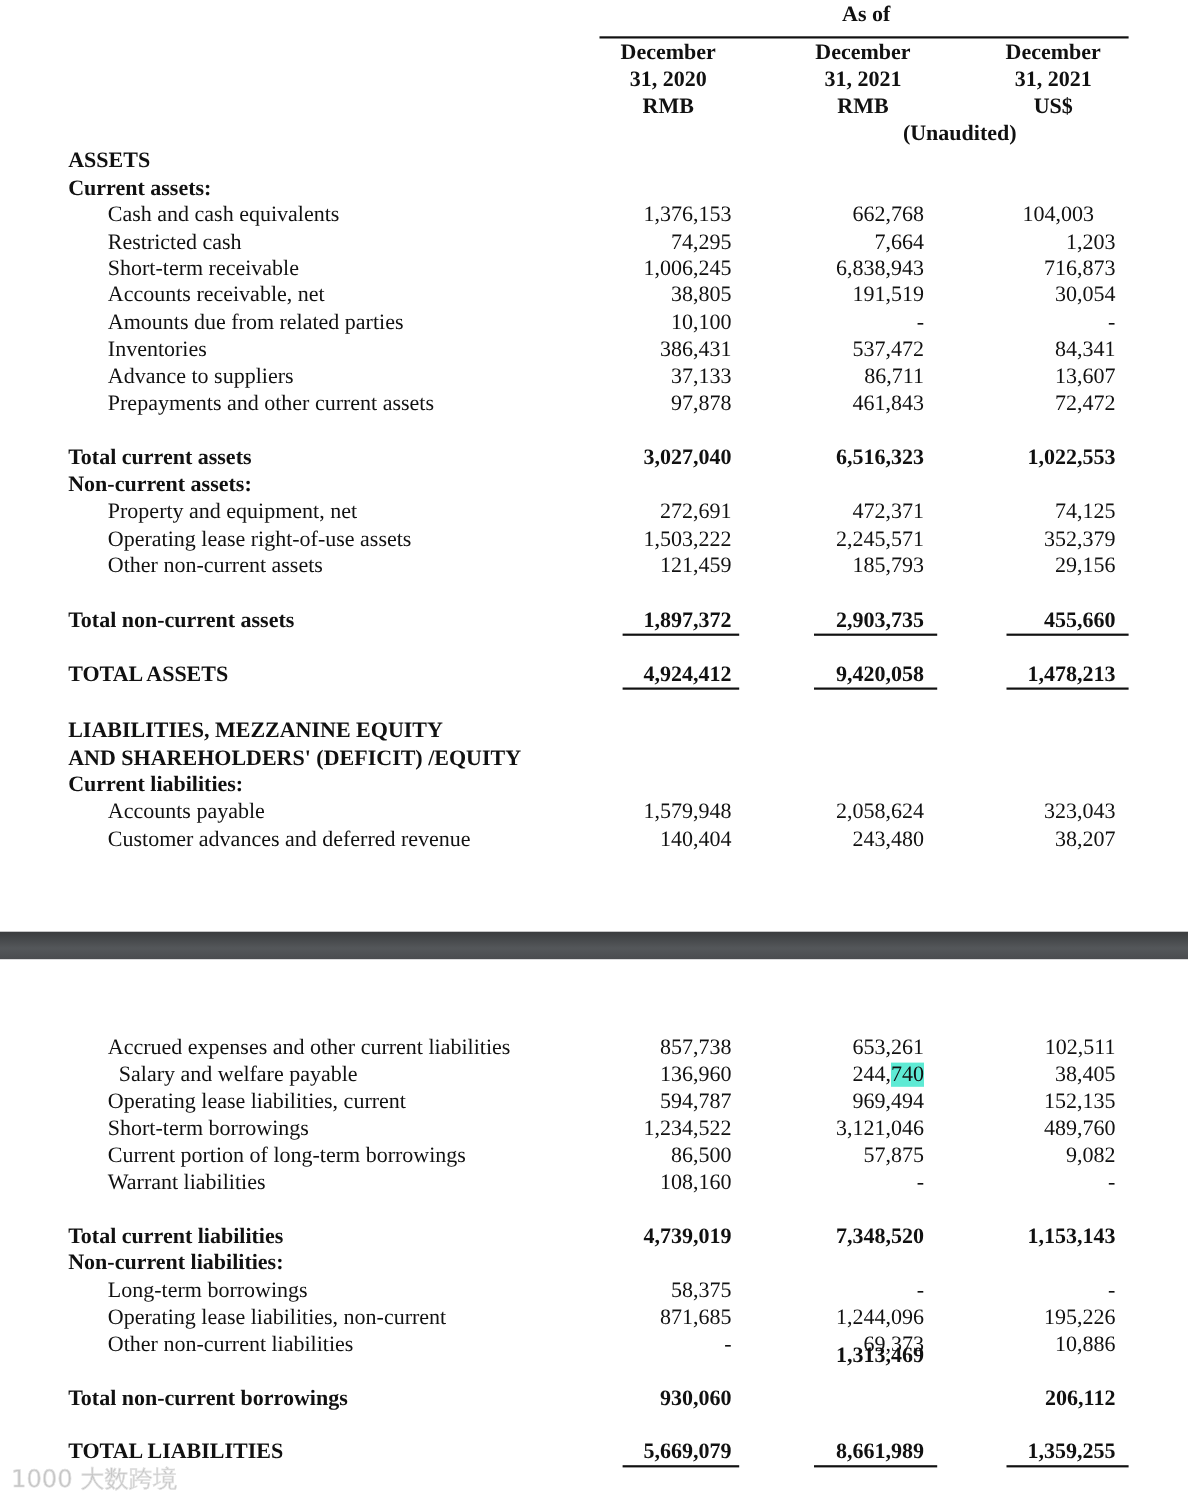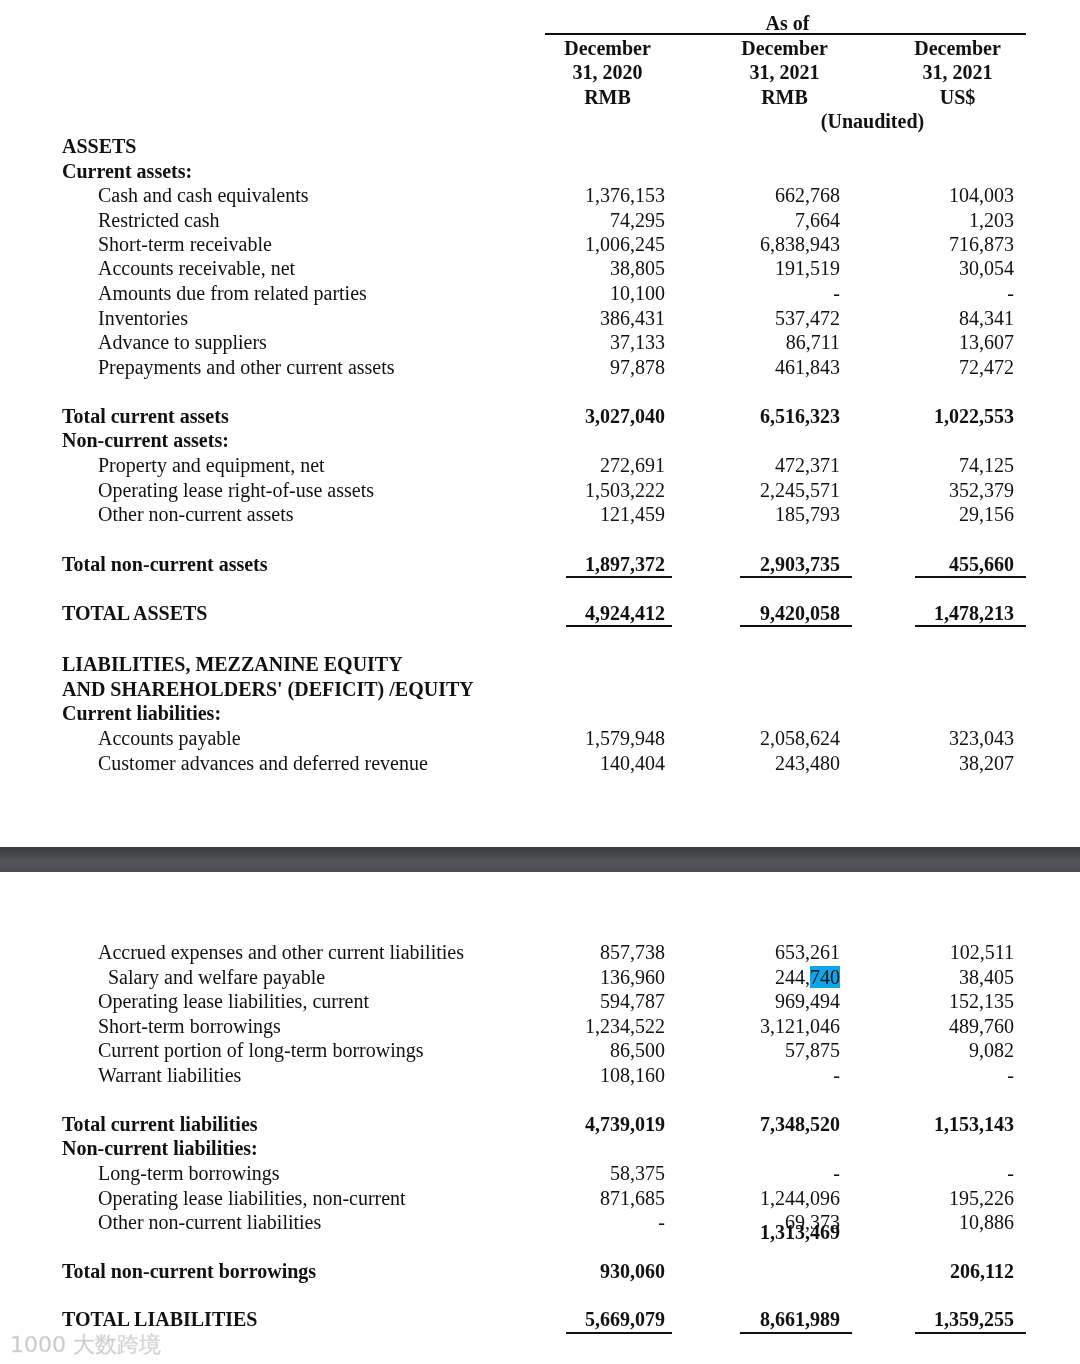--- a/index.html
+++ b/index.html
@@ -8,29 +8,29 @@
   .txt { position: absolute; white-space: nowrap; font-size: 20px; line-height: 24px; }
   .b { font-weight: bold; }
   .num { position: absolute; text-align: right; font-size: 20px; line-height: 24px; white-space: nowrap; }
   .c1 { left: 560px; width: 105px; }
   .c2 { left: 735px; width: 105px; }
   .c3 { left: 910px; width: 104px; }
   .hdr { position: absolute; text-align: center; font-weight: bold; font-size: 20px; line-height: 24px; }
   .uline { position: absolute; height: 2px; background: #111; }
   .divider { position: absolute; left: 0; top: 847px; width: 1080px; height: 25px;
              background: linear-gradient(#3a3c3e, #54575a 60%, #4a4c4f); }
-  .hl { background: #0ea5e9; }
+  .hl { background: #5eead4; }
   .watermark { position: absolute; left: 10px; top: 1330px; font-family: "DejaVu Sans", sans-serif;
                font-size: 22px; color: #bfbfbf; -webkit-text-stroke: 0.6px #e0e0e0; opacity: 0.9; }
 </style>
 </head>
 <body>
 
 <div>
-  <div class="hdr" style="left:735px;width:105px;top:11px;">As of</div>
+  <div class="hdr" style="left:735px;width:105px;top:1px;">As of</div>
   <div class="uline" style="left:545px;top:33px;width:481px;"></div>
 
   <div class="hdr" style="left:545px;width:125px;top:36px;">December</div>
   <div class="hdr" style="left:545px;width:125px;top:60px;">31, 2020</div>
   <div class="hdr" style="left:545px;width:125px;top:85px;">RMB</div>
 
   <div class="hdr" style="left:722px;width:125px;top:36px;">December</div>
   <div class="hdr" style="left:722px;width:125px;top:60px;">31, 2021</div>
   <div class="hdr" style="left:722px;width:125px;top:85px;">RMB</div>
 
@@ -42,21 +42,21 @@
 </div>
 
 <div>
   <div class="txt b" style="left:62px;top:134px;">ASSETS</div>
   <div class="txt b" style="left:62px;top:159px;">Current assets:</div>
 
   <div>
     <div class="txt" style="left:98px;top:183px;">Cash and cash equivalents</div>
     <div class="num c1" style="top:183px;">1,376,153</div>
     <div class="num c2" style="top:183px;">662,768</div>
-    <div class="num c3" style="top:183px;">104,003</div>
+    <div class="num c3" style="top:183px;text-align:center;">104,003</div>
   </div>
   <div>
     <div class="txt" style="left:98px;top:208px;">Restricted cash</div>
     <div class="num c1" style="top:208px;">74,295</div>
     <div class="num c2" style="top:208px;">7,664</div>
     <div class="num c3" style="top:208px;">1,203</div>
   </div>
   <div>
     <div class="txt" style="left:98px;top:232px;">Short-term receivable</div>
     <div class="num c1" style="top:232px;">1,006,245</div>

